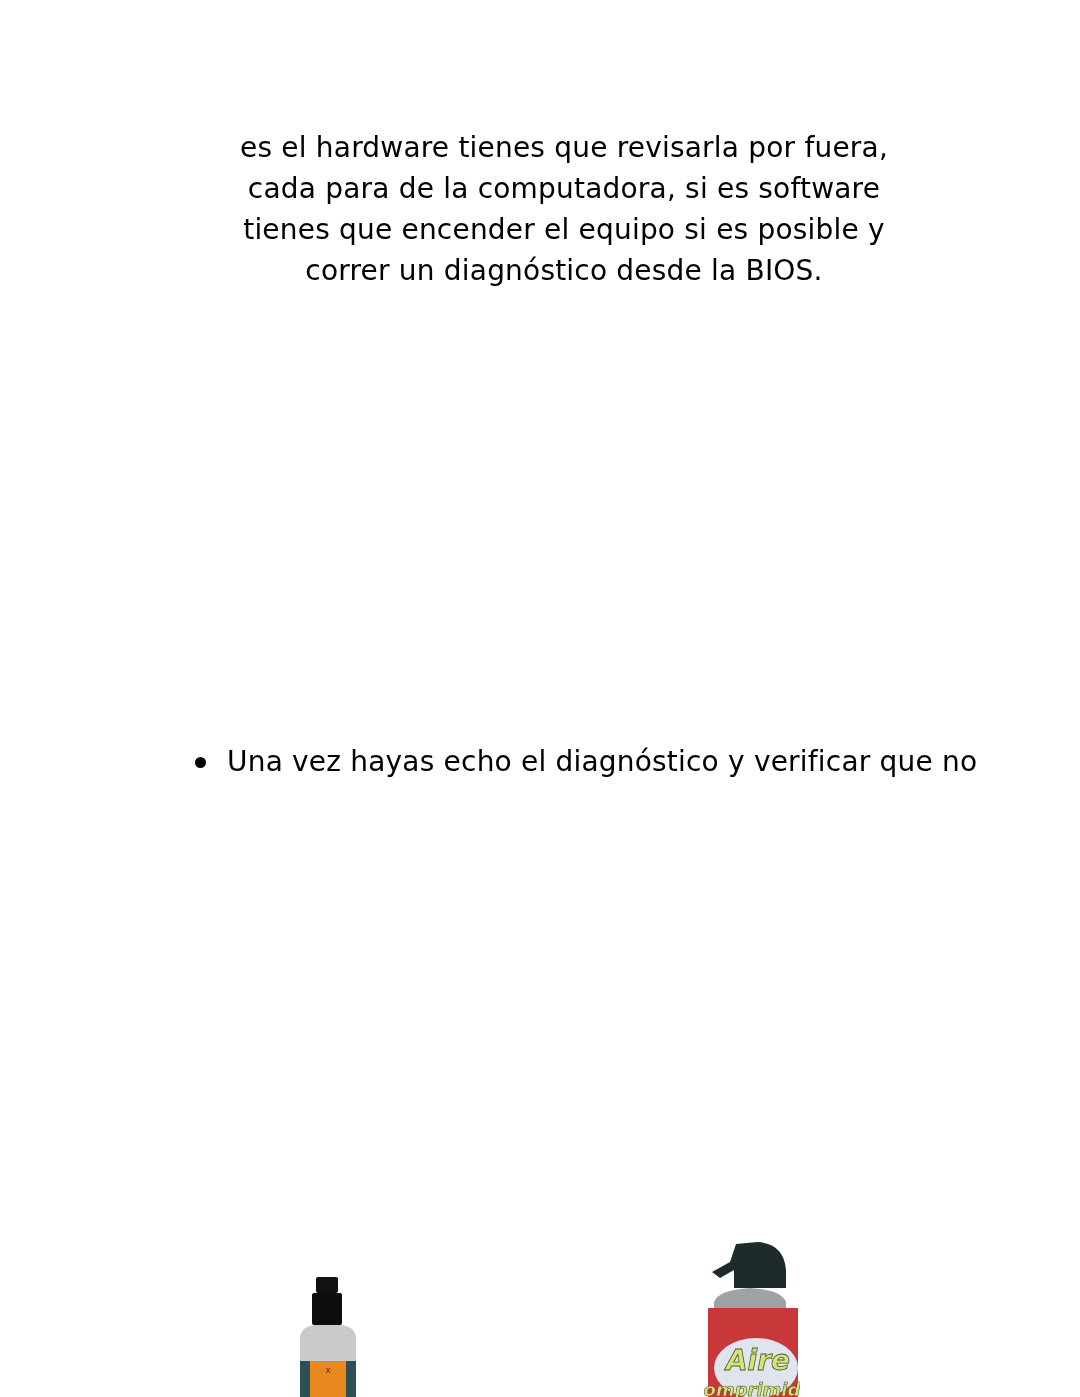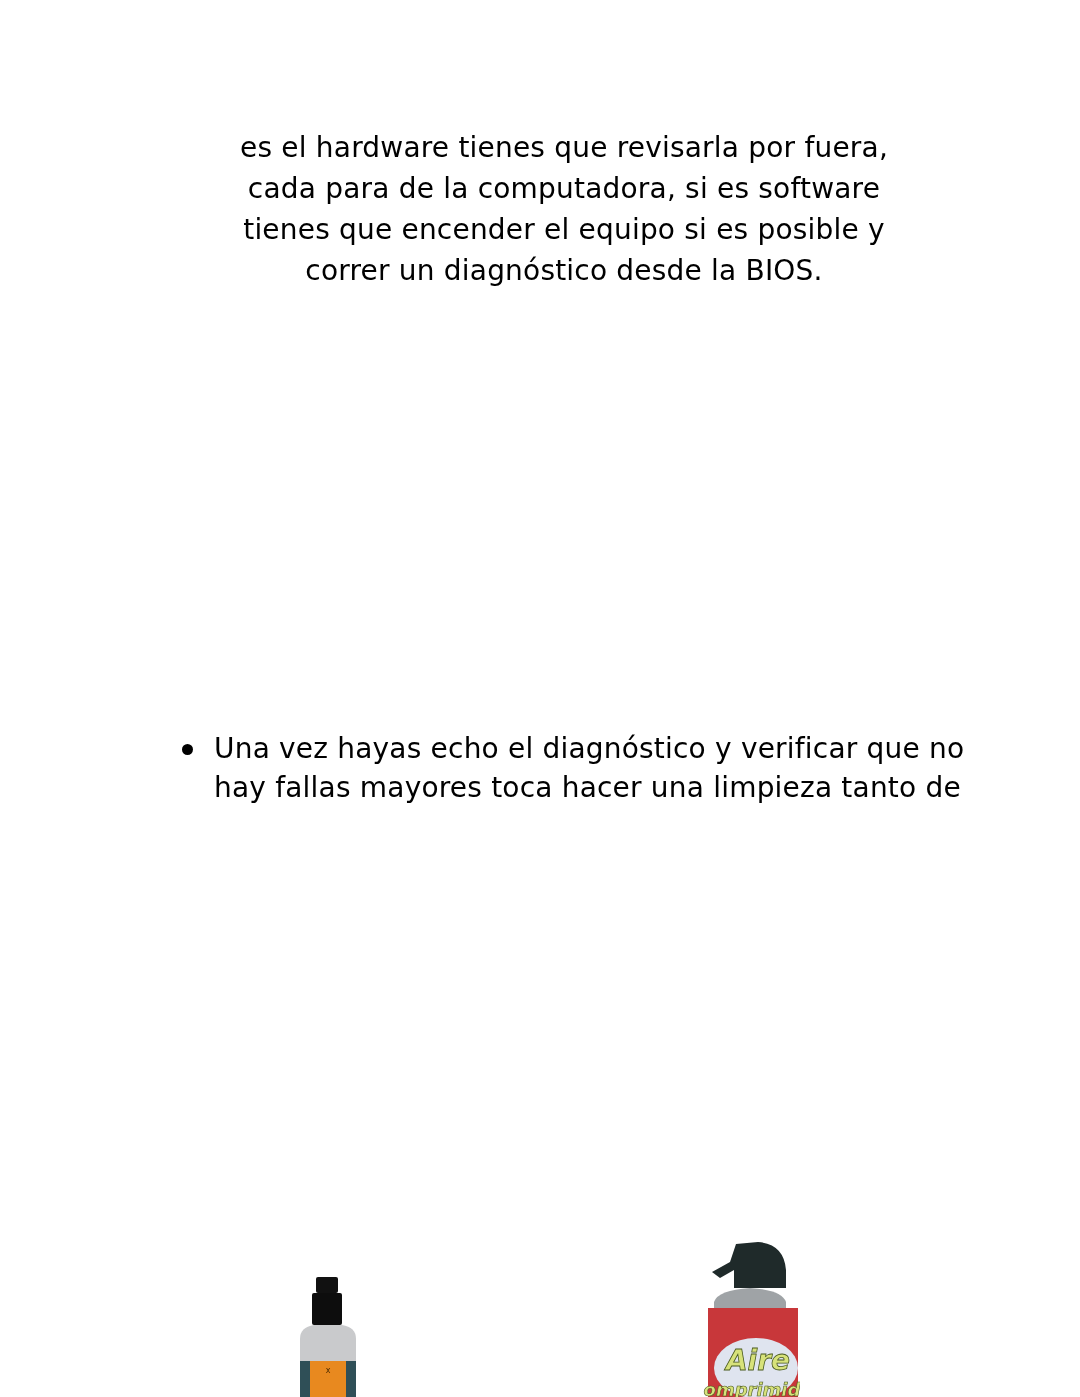--- a/index.html
+++ b/index.html
@@ -1,42 +1,41 @@
 <!DOCTYPE html>
 <html><head>
 <meta charset="utf-8">
 <style>
   html, body { margin:0; padding:0; background:#ffffff; }
   body { width:1080px; height:1397px; position:relative; overflow:hidden;
          font-family:"DejaVu Sans", "Liberation Sans", sans-serif; color:#000; }
   .para { position:absolute; left:214px; top:127px; width:700px;
           font-size:28px; line-height:41px; letter-spacing:0.2px;text-align:center; }
   .para span { display:block; white-space:nowrap; }
-  .list { position:absolute; left:180px; top:729px; width:780px; margin:0; padding:0; list-style:none; }
+  .list { position:absolute; left:180px; top:729px; width:780px; margin:13px; padding:0; list-style:none; }
   .list li { position:relative; padding-left:34px; font-size:28px; line-height:39px; letter-spacing:0.2px; }
   .list li .bullet { position:absolute; left:2px; top:15px; width:11px; height:11px; border-radius:50%; background:#000; }
   .list li span.line { display:block; white-space:nowrap; }
   .bottle { position:absolute; left:296px; top:1277px; width:64px; height:120px; }
   .can { position:absolute; left:700px; top:1240px; width:100px; height:157px; }
 </style>
 </head>
 <body>
 
 <div class="para">
   <span>es el hardware tienes que revisarla por fuera,</span>
   <span>cada para de la computadora, si es software</span>
   <span>tienes que encender el equipo si es posible y</span>
   <span>correr un diagnóstico desde la BIOS.</span>
 </div>
 
 <ul class="list">
   <li>
     <span class="bullet"></span>
     <span class="line">Una vez hayas echo el diagnóstico y verificar que no</span>
-    <span class="line">hay fallas mayores toca hacer una limpieza tanto de</span>
   </li>
 </ul>
 
 <div class="bottle">
   <svg width="64" height="120" viewBox="0 0 64 120">
     <rect x="20" y="0" width="22" height="16" rx="2" fill="#111"></rect>
     <rect x="16" y="16" width="30" height="32" rx="2" fill="#0d0d0d"></rect>
     <path d="M4 62 Q4 50 18 48 L46 48 Q60 50 60 62 L60 120 L4 120 Z" fill="#c9cacc"></path>
     <rect x="4" y="84" width="56" height="36" fill="#2f4f57"></rect>
     <rect x="14" y="84" width="36" height="36" fill="#e8891f"></rect>

